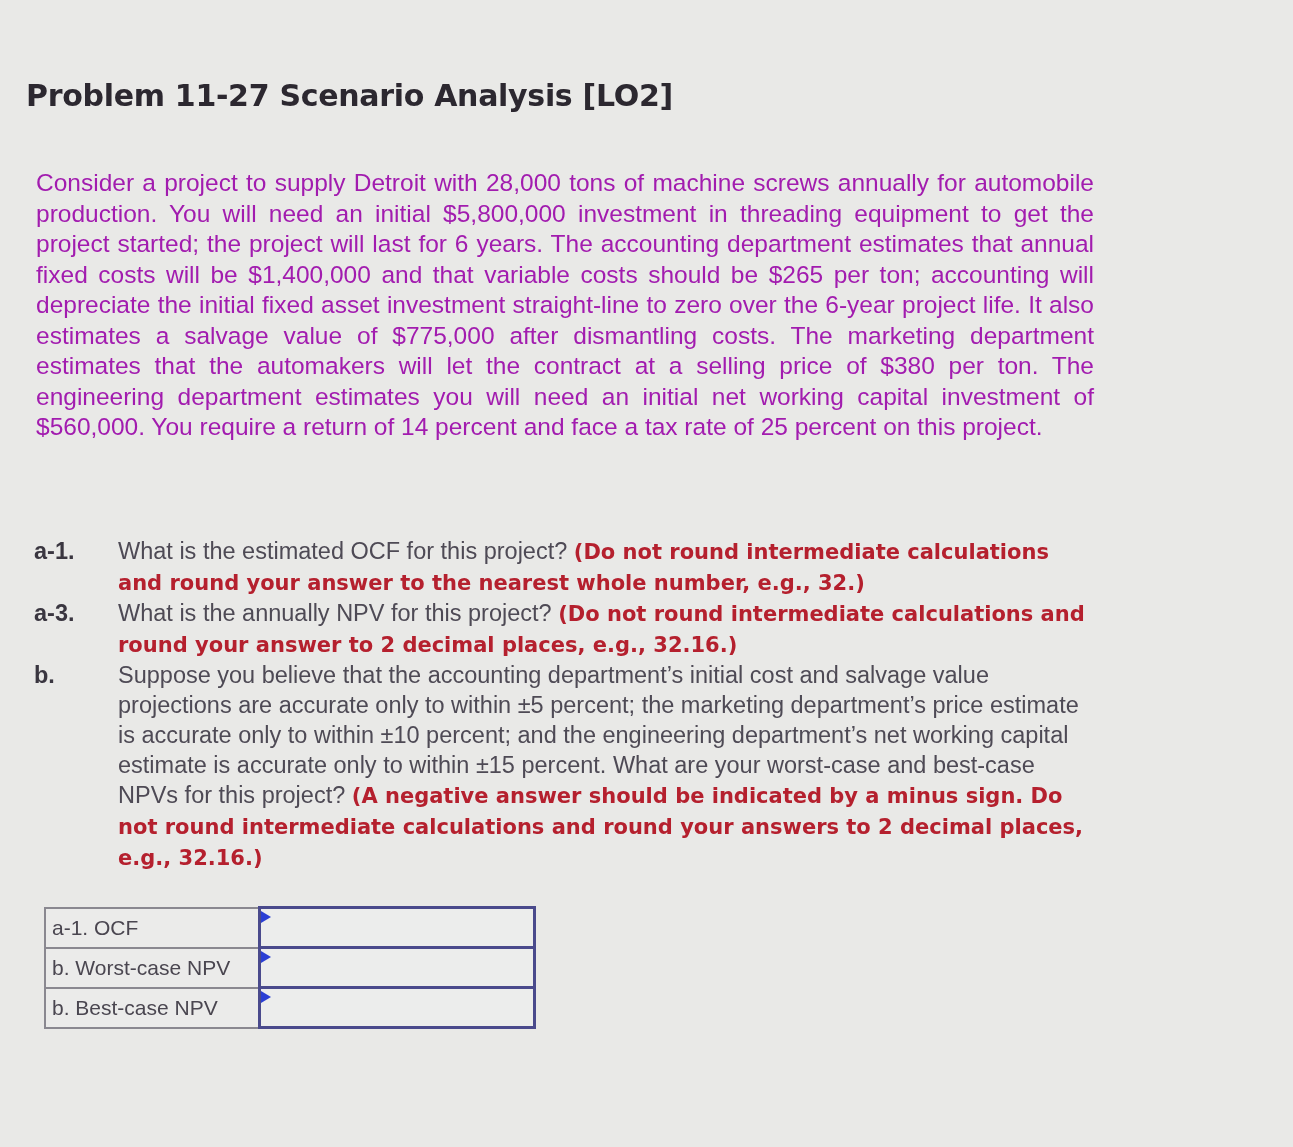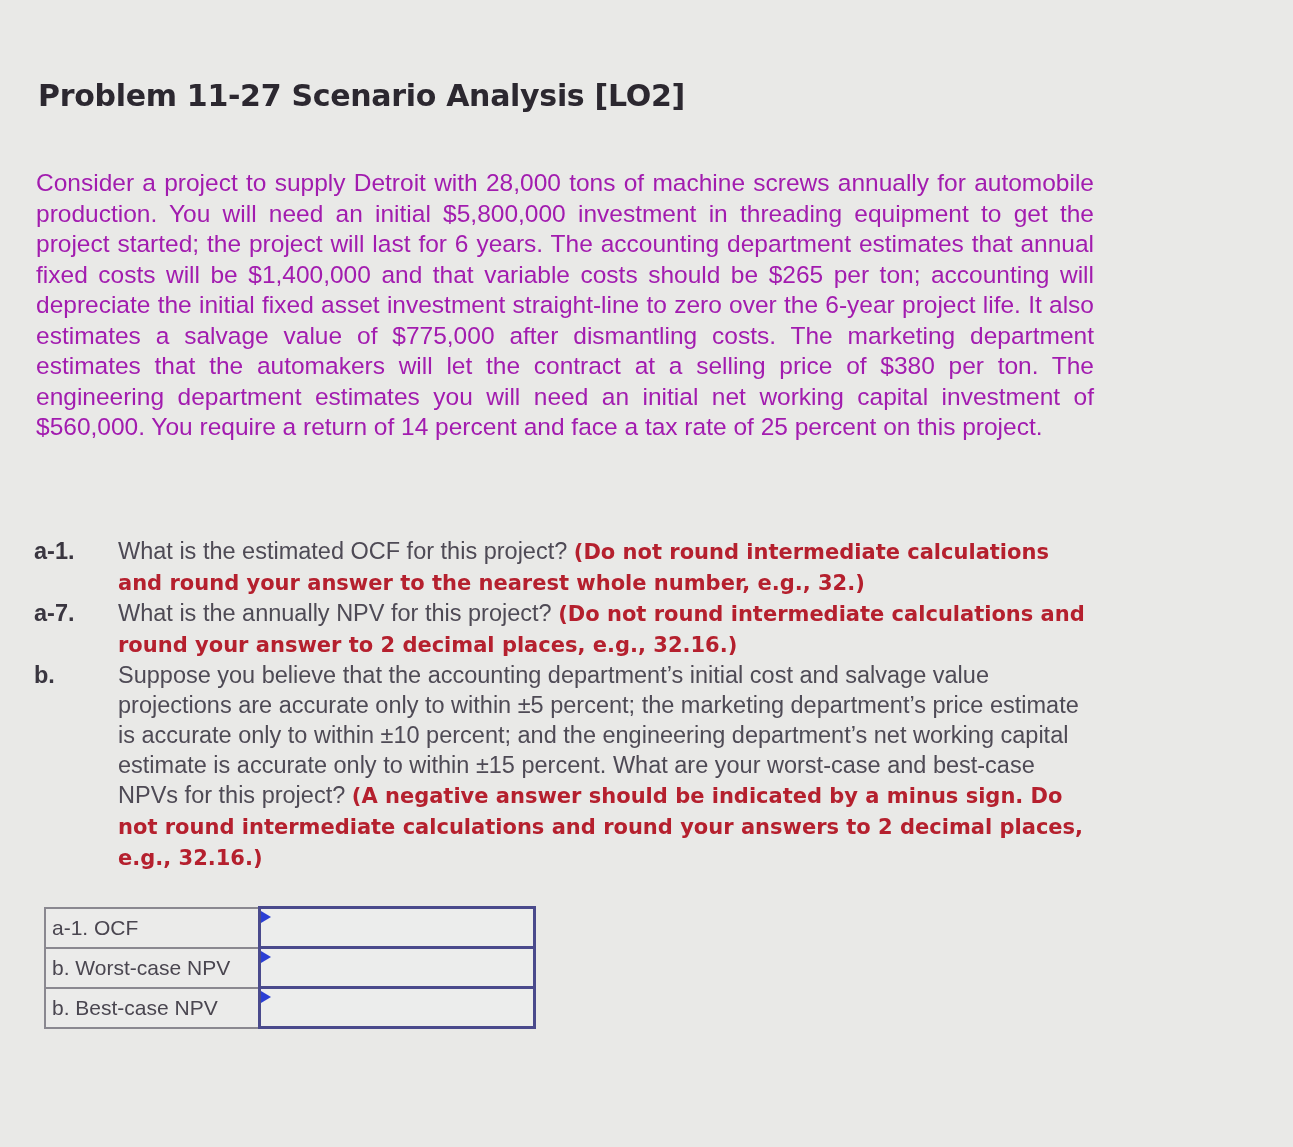--- a/index.html
+++ b/index.html
@@ -4,21 +4,21 @@
   <style>
     html, body { margin: 0; padding: 0; }
     body {
       width: 1293px; height: 1147px; overflow: hidden;
       background: #e9e9e7;
       font-family: "Liberation Sans", sans-serif;
       color: #4a4650;
       position: relative;
     }
     .title {
-      position: absolute; left: 38px; top: 78px;
+      position: absolute; left: 26px; top: 78px;
       font-family: "DejaVu Sans", sans-serif;
       font-weight: bold; font-size: 30px; color: #2c2830;
       letter-spacing: -0.3px;
     }
     .para {
       position: absolute; left: 36px; top: 168px; width: 1058px;
       font-size: 24.5px; line-height: 30.5px;
       text-align: justify; color: #a21caf;
     }
     .qlist { position: absolute; left: 34px; top: 536px; width: 1060px; }
@@ -56,21 +56,21 @@
 <div class="para">Consider a project to supply Detroit with 28,000 tons of machine screws annually for automobile production. You will need an initial $5,800,000 investment in threading equipment to get the project started; the project will last for 6 years. The accounting department estimates that annual fixed costs will be $1,400,000 and that variable costs should be $265 per ton; accounting will depreciate the initial fixed asset investment straight-line to zero over the 6-year project life. It also estimates a salvage value of $775,000 after dismantling costs. The marketing department estimates that the automakers will let the contract at a selling price of $380 per ton. The engineering department estimates you will need an initial net working capital investment of $560,000. You require a return of 14 percent and face a tax rate of 25 percent on this project.</div>
 
 <div class="qlist">
   <div class="q">
     <span class="lbl">a-1.</span>
     <span class="txt">
       <span>What is the estimated OCF for this project? </span><span class="red">(Do not round intermediate calculations and round your answer to the nearest whole number, e.g., 32.)</span>
     </span>
   </div>
   <div class="q">
-    <span class="lbl">a-7.</span>
+    <span class="lbl">a-3.</span>
     <span class="txt">
       <span>What is the annually NPV for this project? </span><span class="red">(Do not round intermediate calculations and round your answer to 2 decimal places, e.g., 32.16.)</span>
     </span>
   </div>
   <div class="q">
     <span class="lbl">b.</span>
     <span class="txt">
       <span>Suppose you believe that the accounting department’s initial cost and salvage value projections are accurate only to within ±5 percent; the marketing department’s price estimate is accurate only to within ±10 percent; and the engineering department’s net working capital estimate is accurate only to within ±15 percent. What are your worst-case and best-case NPVs for this project? </span><span class="red">(A negative answer should be indicated by a minus sign. Do not round intermediate calculations and round your answers to 2 decimal places, e.g., 32.16.)</span>
     </span>
   </div>

